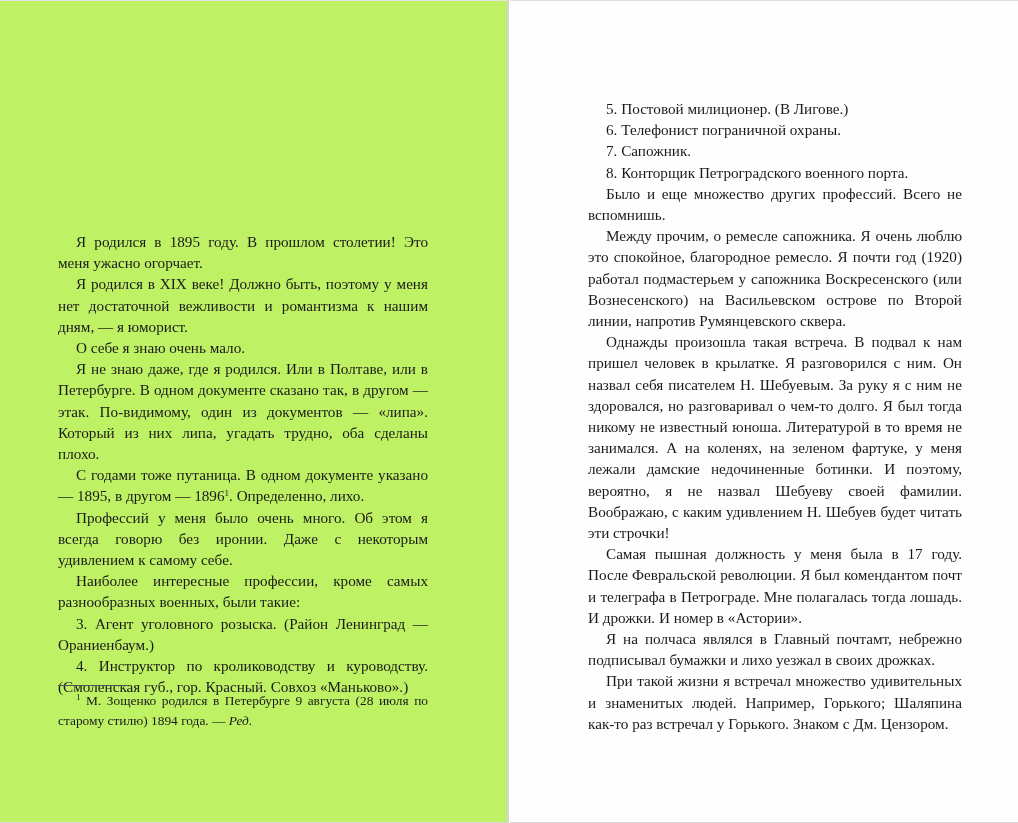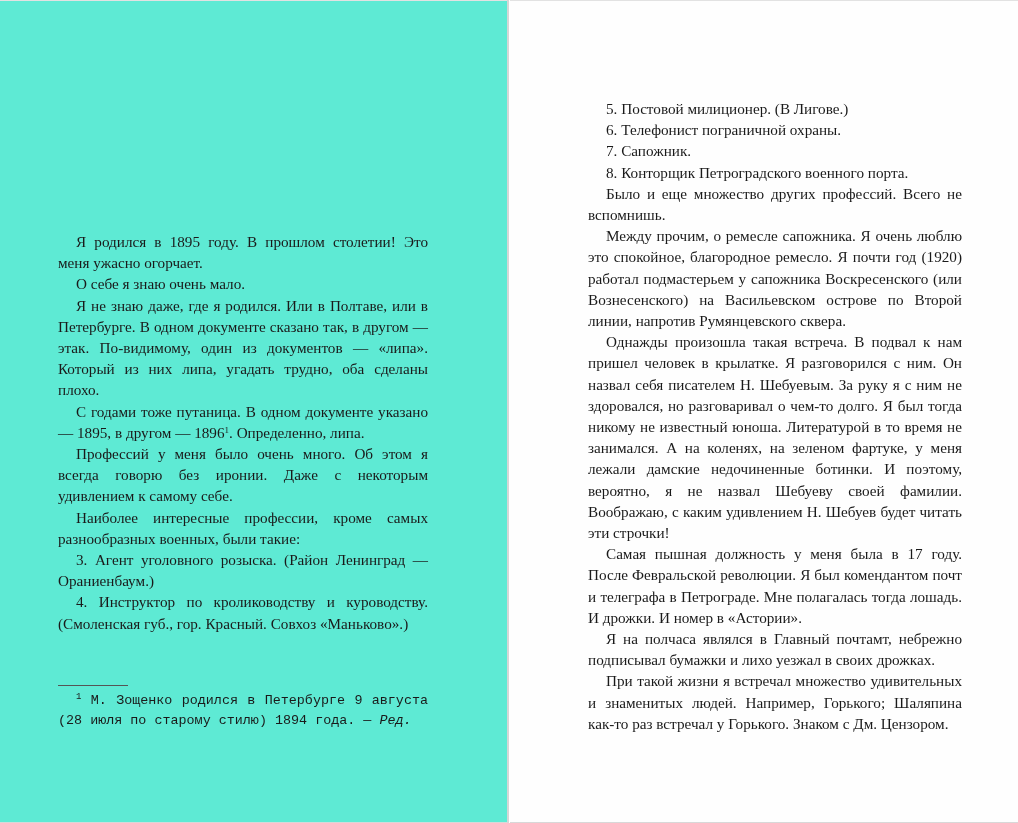--- a/index.html
+++ b/index.html
@@ -1,50 +1,51 @@
 <!DOCTYPE html>
 <html><head>
 <meta charset="utf-8">
 <style>
   html, body { margin: 0; padding: 0; background: #ffffff; }
   body { width: 1018px; height: 823px; position: relative; overflow: hidden; }
   .spread { position: absolute; left: 0; top: 0; width: 1018px; height: 823px; }
-  .page { position: absolute; top: 0; height: 821px; background: #5eead4; }
+  .page { position: absolute; top: 0; height: 821px; background: #bef264; }
   .page-left { left: 0; width: 508px; border-bottom: 1px solid #d8d8d8; border-top: 1px solid #e2e2e2; }
   .page-right { left: 510px; width: 508px; border-bottom: 1px solid #d8d8d8; border-top: 1px solid #e2e2e2; background: #fefefe; }
   .gutter { position: absolute; left: 507px; top: 0; width: 2px; height: 823px; background: #d6d6d6; }
   .text {
     position: absolute;
     font-family: "Liberation Serif", "DejaVu Serif", serif;
     font-size: 15.2px;
     line-height: 21.2px;
     color: #1a1a1a;
     text-align: justify;
   }
   .left-text { left: 58px; top: 230px; width: 370px; }
   .right-text { left: 588px; top: 98px; width: 374px; }
   .text p { margin: 0; text-indent: 18px; text-align: justify; }
   .text p.item { text-indent: 18px; }
   .fn-rule { position: absolute; left: 58px; top: 684px; width: 70px; height: 1px; background: #555; }
-  .footnote { position: absolute; left: 58px; top: 690px; width: 370px; font-family: Liberation Mono, monospace; font-size: 13.4px; line-height: 20px; color: #1a1a1a; text-align: justify; }
+  .footnote { position: absolute; left: 58px; top: 690px; width: 370px; font-family: Liberation Serif, serif; font-size: 13.4px; line-height: 20px; color: #1a1a1a; text-align: justify; }
   .footnote p { margin: 0; text-indent: 18px; }
   sup { font-size: 9px; vertical-align: 5px; line-height: 0; }
   em { font-style: italic; }
 </style>
 </head>
 <body>
 
 <div class="spread">
 
   <div class="page page-left">
     <div class="text left-text">
       <p>Я родился в 1895 году. В прошлом столетии! Это меня ужасно огорчает.</p>
+      <p>Я родился в XIX веке! Должно быть, поэтому у меня нет достаточной вежливости и романтизма к нашим дням, — я юморист.</p>
       <p>О себе я знаю очень мало.</p>
       <p>Я не знаю даже, где я родился. Или в Полтаве, или в Петербурге. В одном документе сказано так, в другом — этак. По-видимому, один из документов — «липа». Который из них липа, угадать трудно, оба сделаны плохо.</p>
-      <p><span>С годами тоже путаница. В одном документе указано — 1895, в другом — 1896</span><sup>1</sup><span>. Определенно, липа.</span></p>
+      <p><span>С годами тоже путаница. В одном документе указано — 1895, в другом — 1896</span><sup>1</sup><span>. Определенно, лихо.</span></p>
       <p>Профессий у меня было очень много. Об этом я всегда говорю без иронии. Даже с некоторым удивлением к самому себе.</p>
       <p>Наиболее интересные профессии, кроме самых разнообразных военных, были такие:</p>
       <p class="item">3. Агент уголовного розыска. (Район Ленинград — Ораниенбаум.)</p>
       <p class="item">4. Инструктор по кролиководству и куроводству. (Смоленская губ., гор. Красный. Совхоз «Маньково».)</p>
     </div>
     <div class="fn-rule"></div>
     <div class="footnote">
       <p><sup>1</sup><span> М. Зощенко родился в Петербурге 9 августа (28 июля по старому стилю) 1894 года. — </span><em>Ред.</em></p>
     </div>
   </div>

